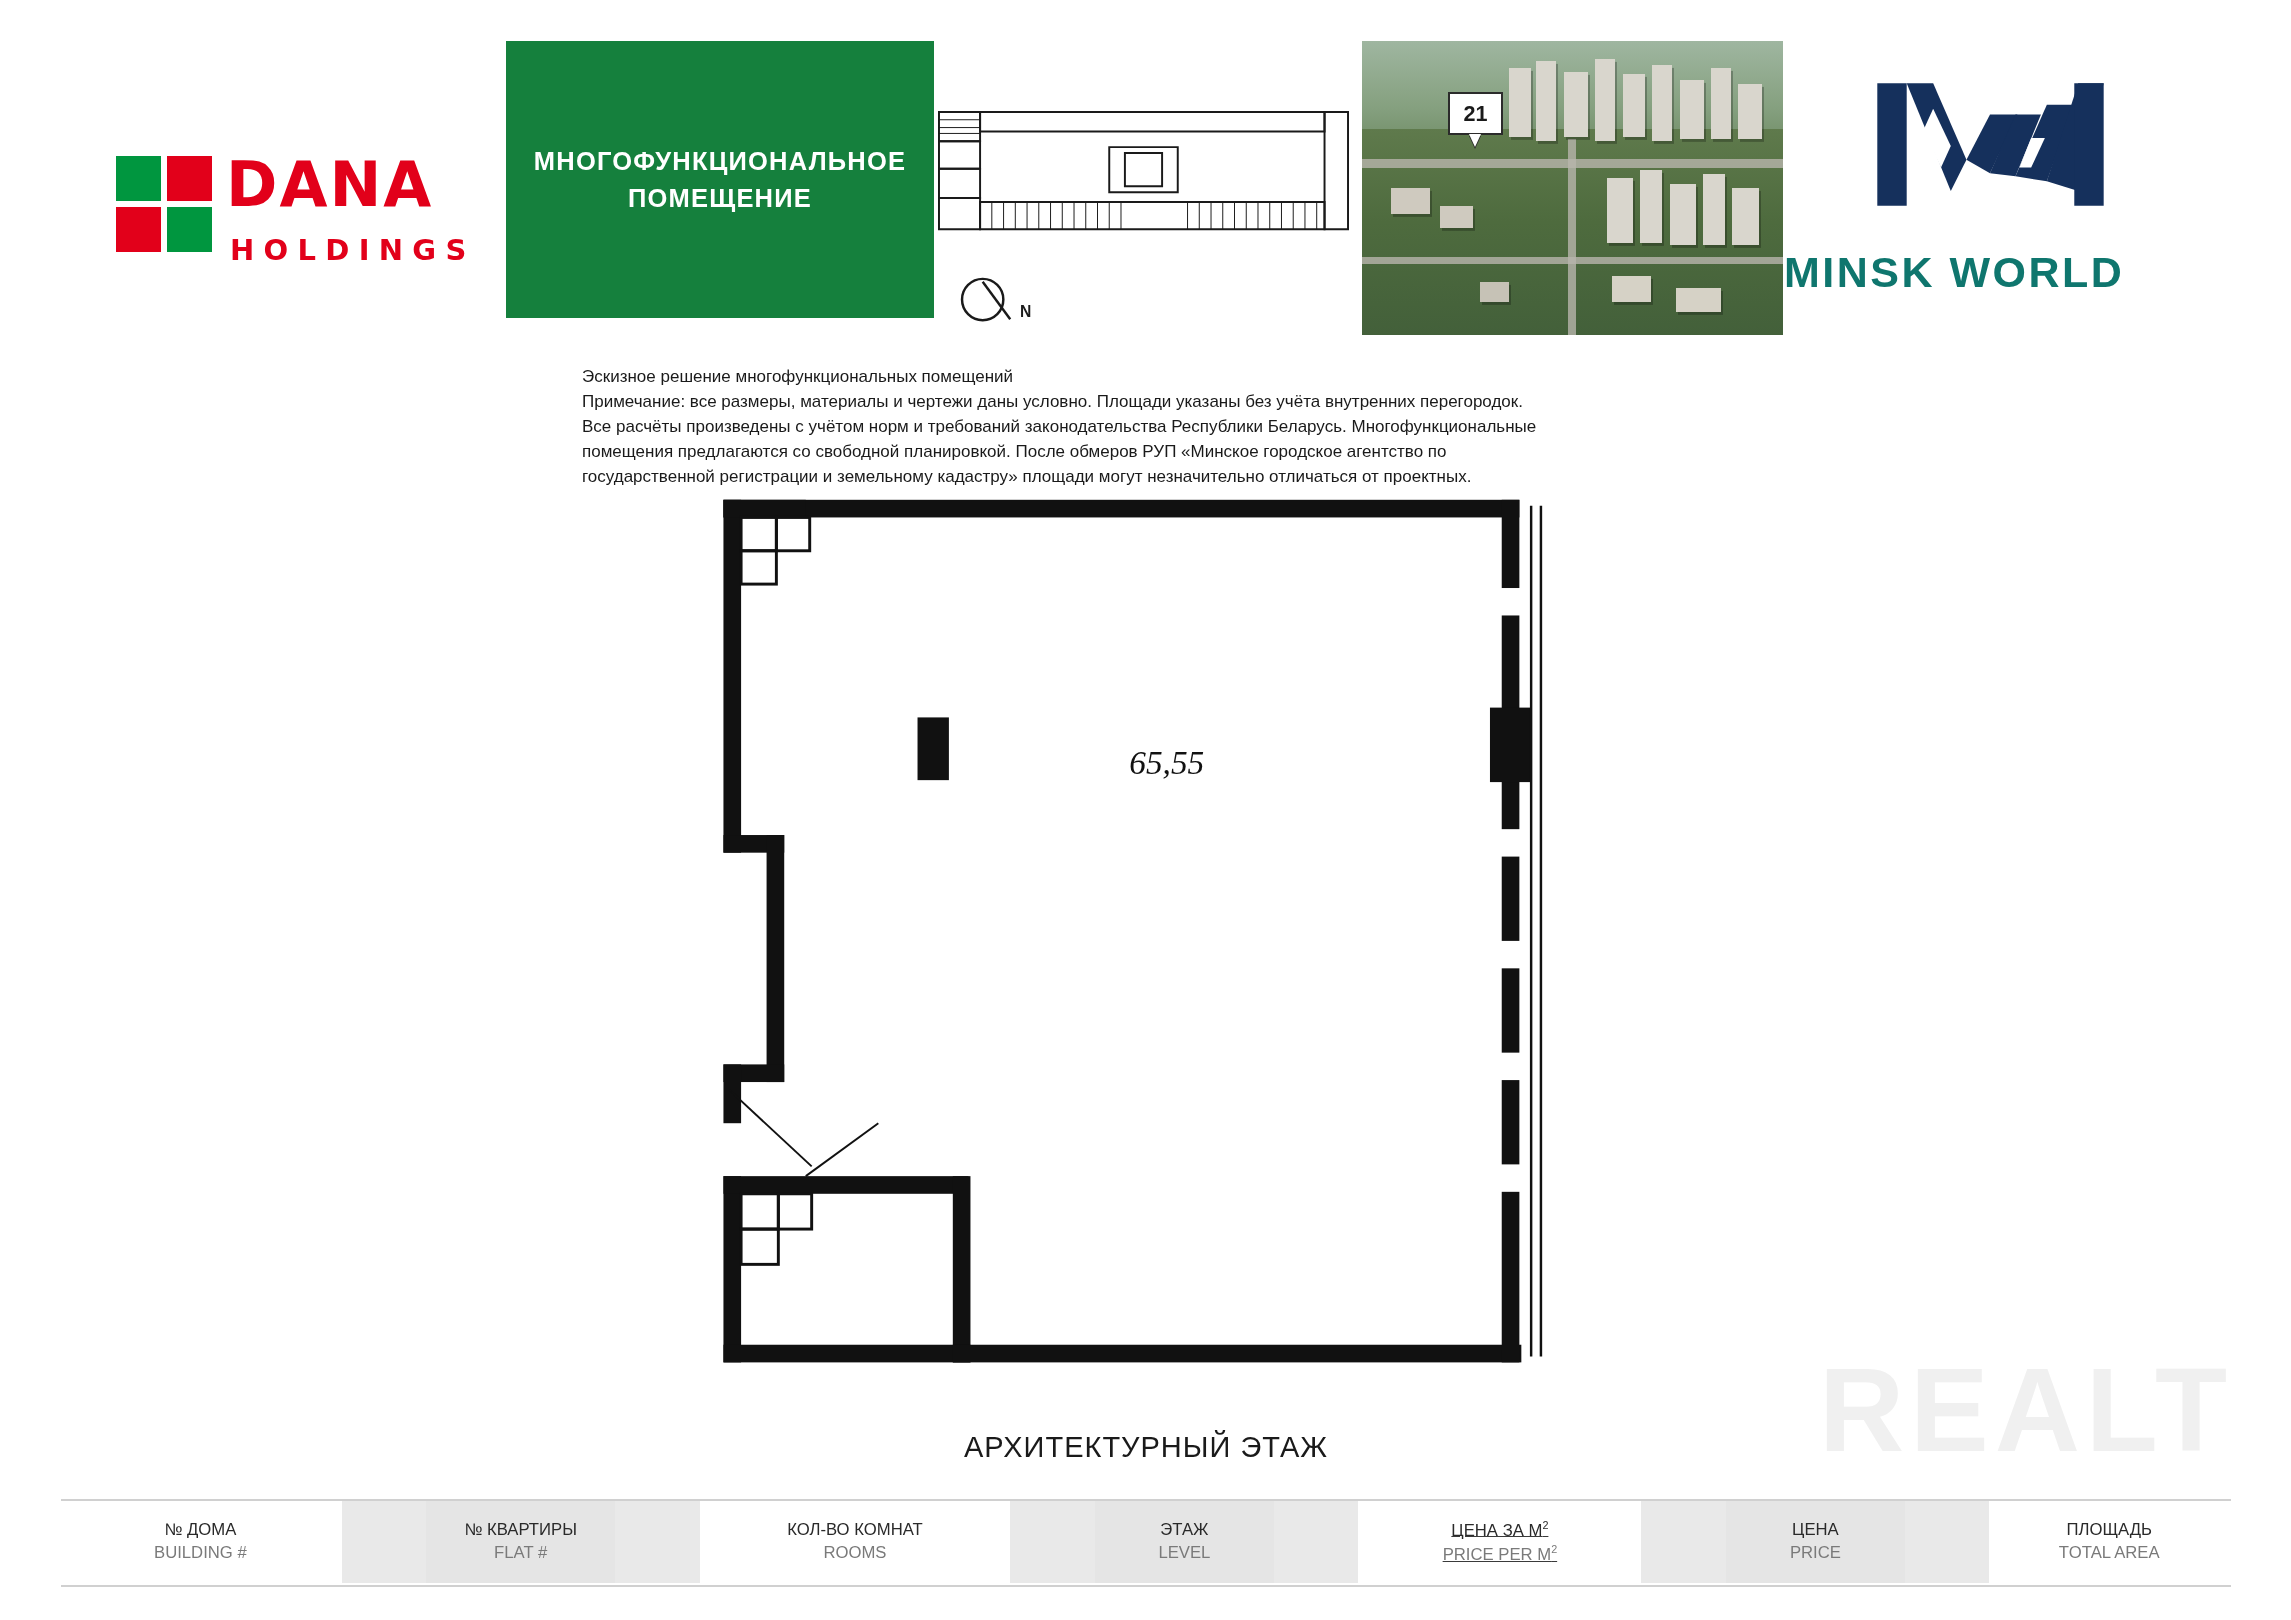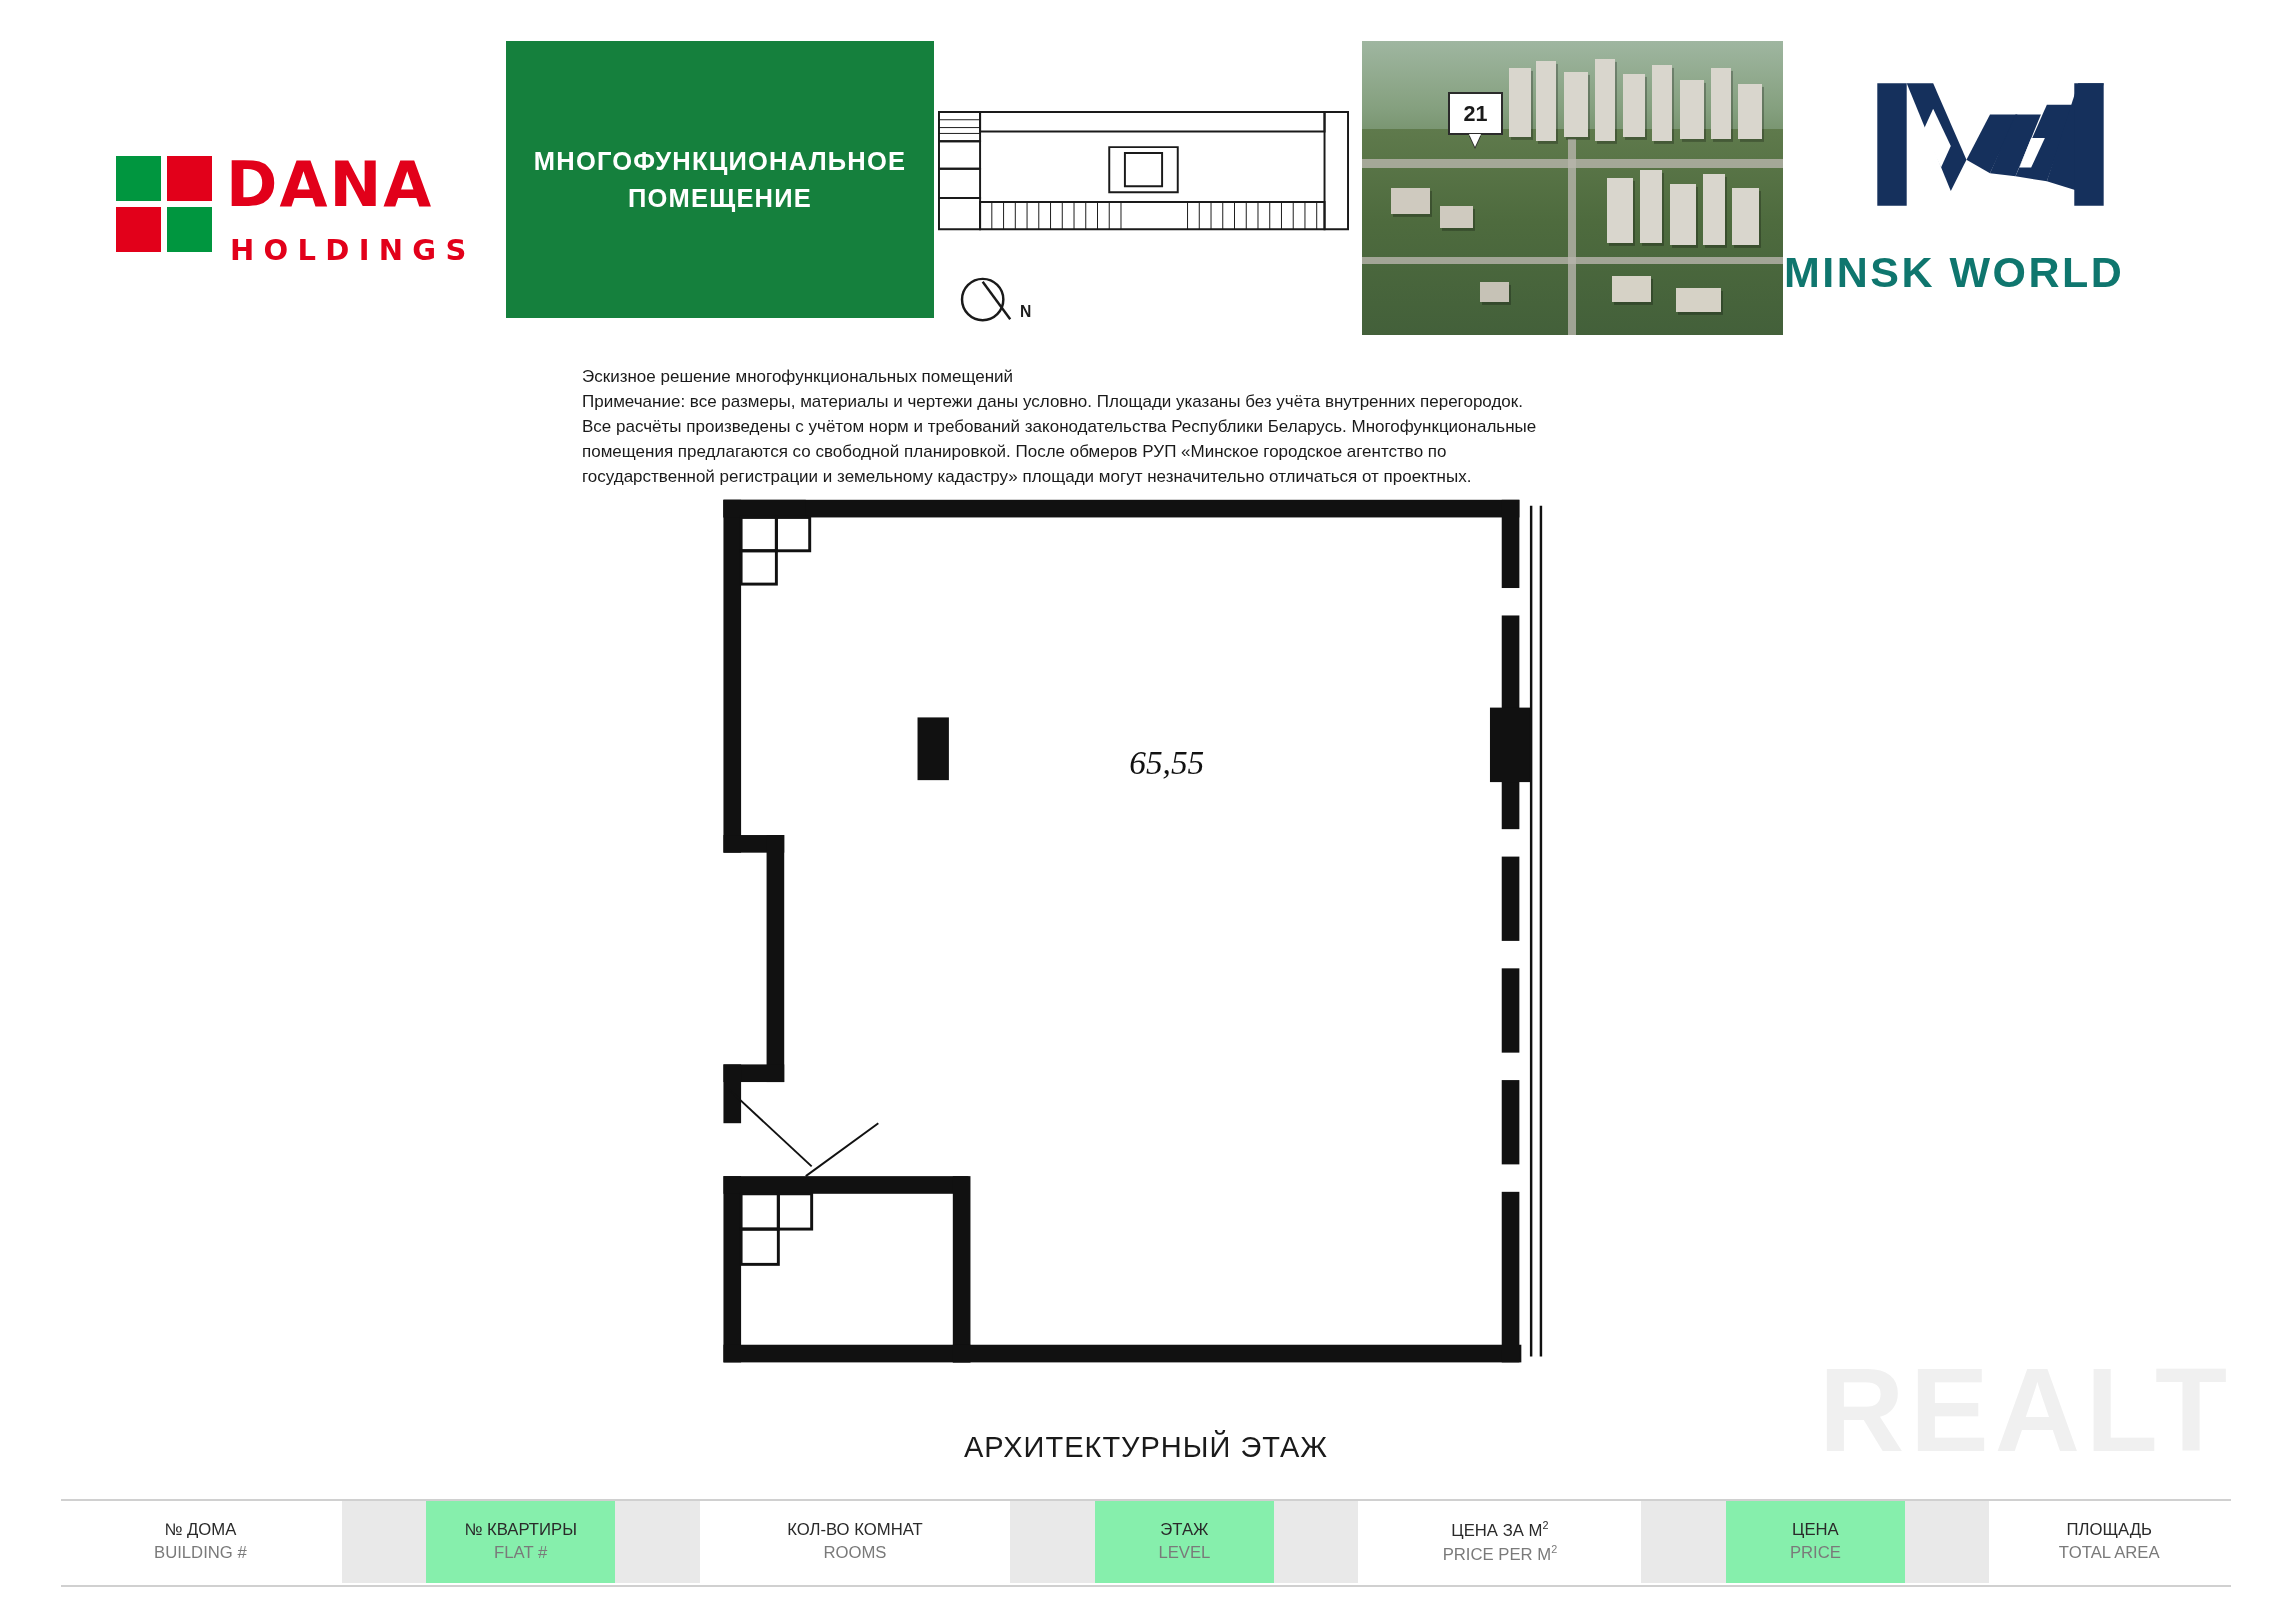--- a/index.html
+++ b/index.html
@@ -259,21 +259,21 @@
     flex-direction: column;
     align-items: center;
     justify-content: center;
     font-size: 16.7px;
     line-height: 1.35;
     color: #3a3a3a;
     text-align: center;
   }
   .fcell .lbl-ru { color: #2a2a2a; }
   .fcell .lbl-en { color: #7a7a7a; }
-  .fcell.shade { background: #86efac; align-items: center; }
+  .fcell.shade { background: #e5e5e5; align-items: center; }
   .fcell.value { background: #e9e9e9; }
   sup { font-size: 10.8px; vertical-align: super; }
 
   .bottom-rule {
     position: absolute;
     left: 61px;
     top: 1585px;
     width: 2170px;
     height: 2px;
     background: #d0d0d0;
@@ -475,21 +475,21 @@
     <span class="lbl-en">ROOMS</span>
   </div>
   <div class="fcell value" style="width:88px;"></div>
 
   <div class="fcell shade" style="width:186px;">
     <span class="lbl-ru">ЭТАЖ</span>
     <span class="lbl-en">LEVEL</span>
   </div>
   <div class="fcell value" style="width:88px;"></div>
 
-  <div class="fcell" style="width:294px;">
+  <div class="fcell" style="width:294px;text-decoration:underline;">
     <span class="lbl-ru"><span>ЦЕНА ЗА М</span><sup>2</sup></span>
     <span class="lbl-en"><span>PRICE PER M</span><sup>2</sup></span>
   </div>
   <div class="fcell value" style="width:88px;"></div>
 
   <div class="fcell shade" style="width:186px;">
     <span class="lbl-ru">ЦЕНА</span>
     <span class="lbl-en">PRICE</span>
   </div>
   <div class="fcell value" style="width:88px;"></div>

